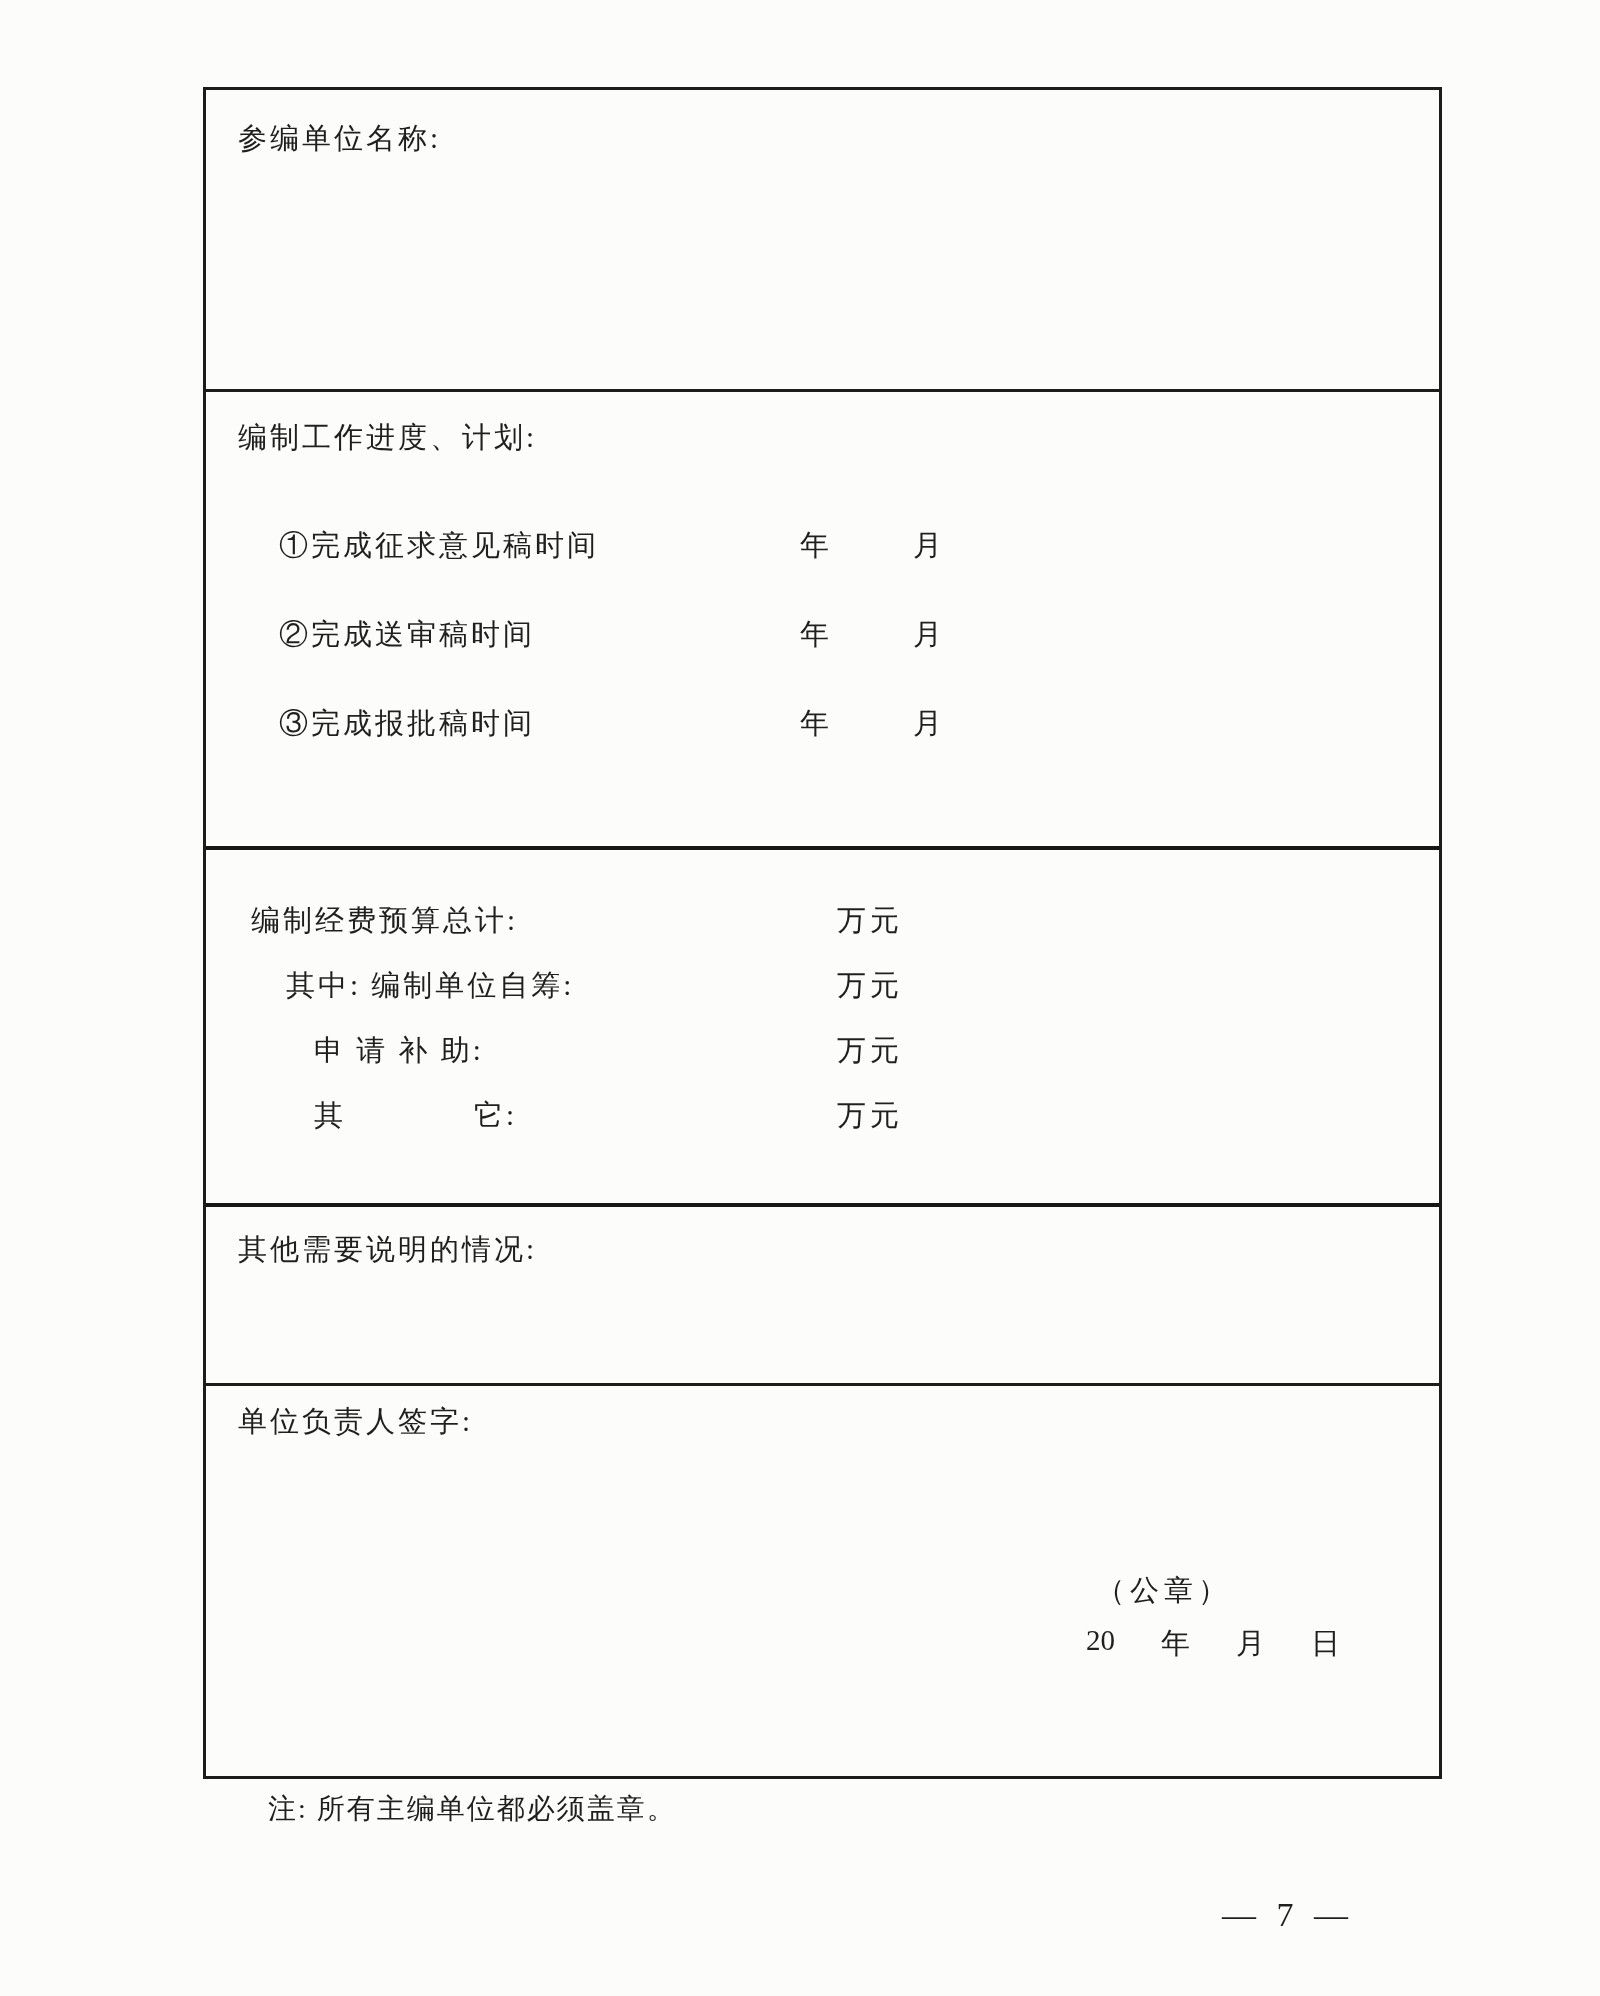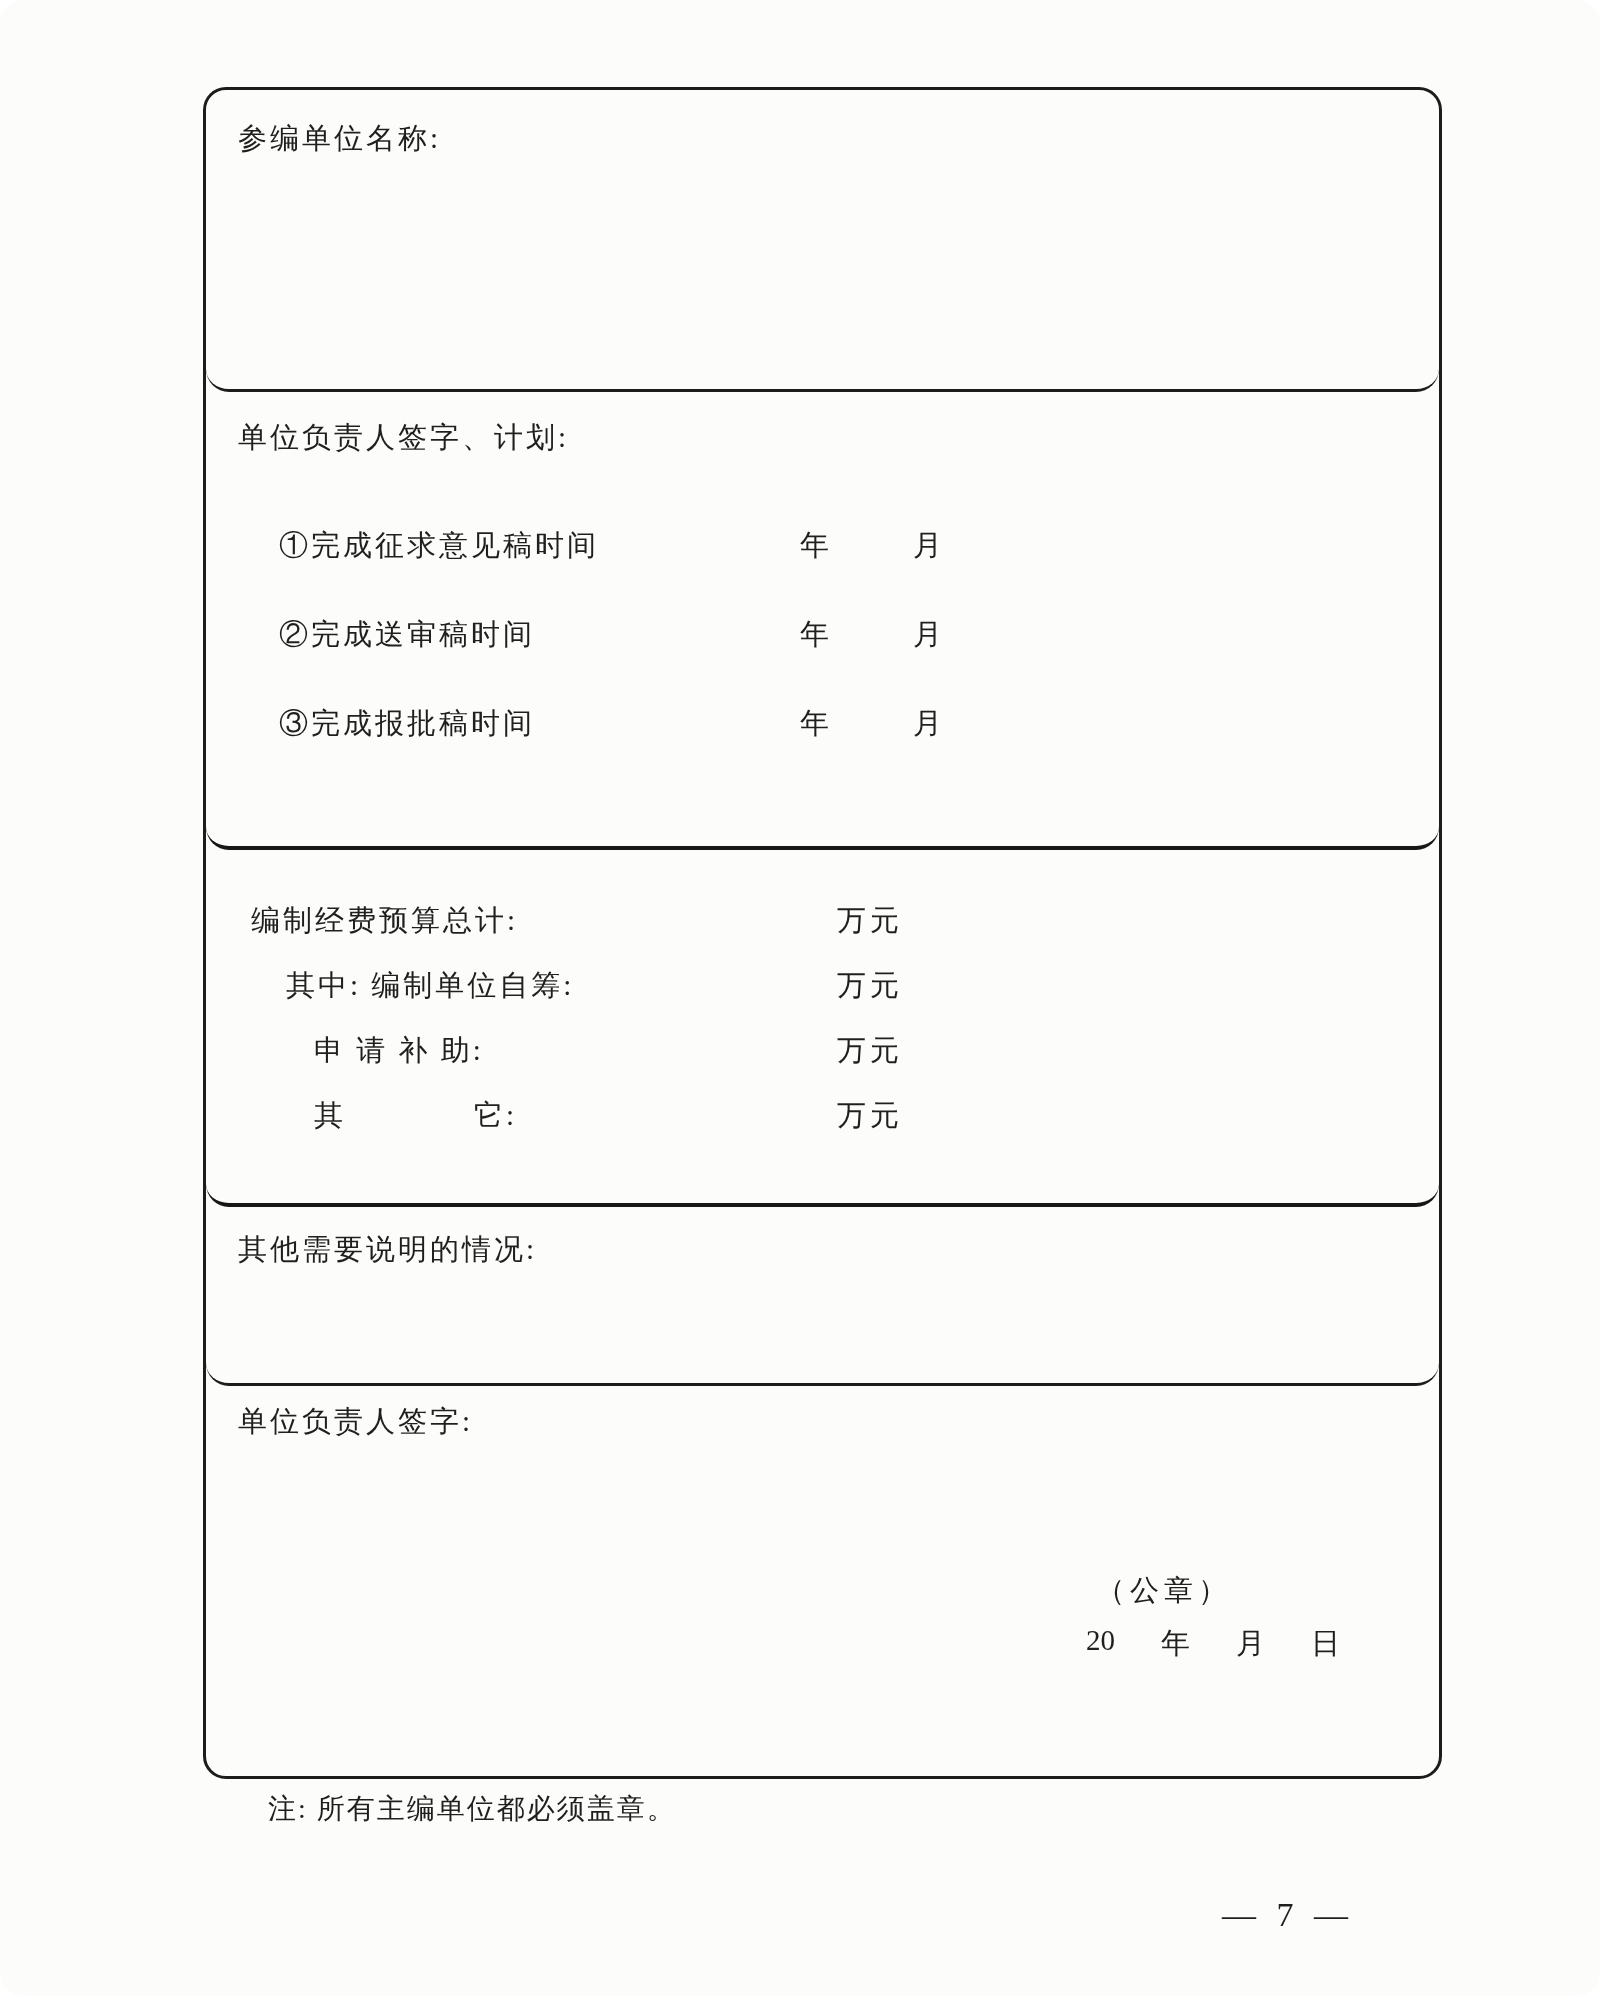--- a/index.html
+++ b/index.html
@@ -1,15 +1,15 @@
 <!DOCTYPE html>
 <html><head>
 <meta charset="utf-8">
 <style>
-  * { margin:0; padding:0; box-sizing:border-box;border-radius:23px; }
+  * { margin:0; padding:0; box-sizing:border-box; }
   html,body { background:#ffffff; }
   .sheet {
     position:relative;
     width:1600px;
     height:1996px;
     background:#fcfcfa;
     font-family:"Liberation Serif","DejaVu Serif",serif;
     color:#1f1f1f;
     overflow:hidden;
   }
@@ -73,21 +73,21 @@
 <div class="sheet">
 
   <div class="form-table">
 
     <div class="row row-units">
       <div class="row-label">参编单位名称:</div>
     </div>
 
 
     <div class="row row-progress">
-      <div class="row-label">单位负责人签字、计划:</div>
+      <div class="row-label">编制工作进度、计划:</div>
       <div class="progress-items">
         <div class="progress-item">
           <span>①完成征求意见稿时间</span>
           <span class="unit-year">年</span>
           <span class="unit-month">月</span>
         </div>
         <div class="progress-item">
           <span>②完成送审稿时间</span>
           <span class="unit-year">年</span>
           <span class="unit-month">月</span>

